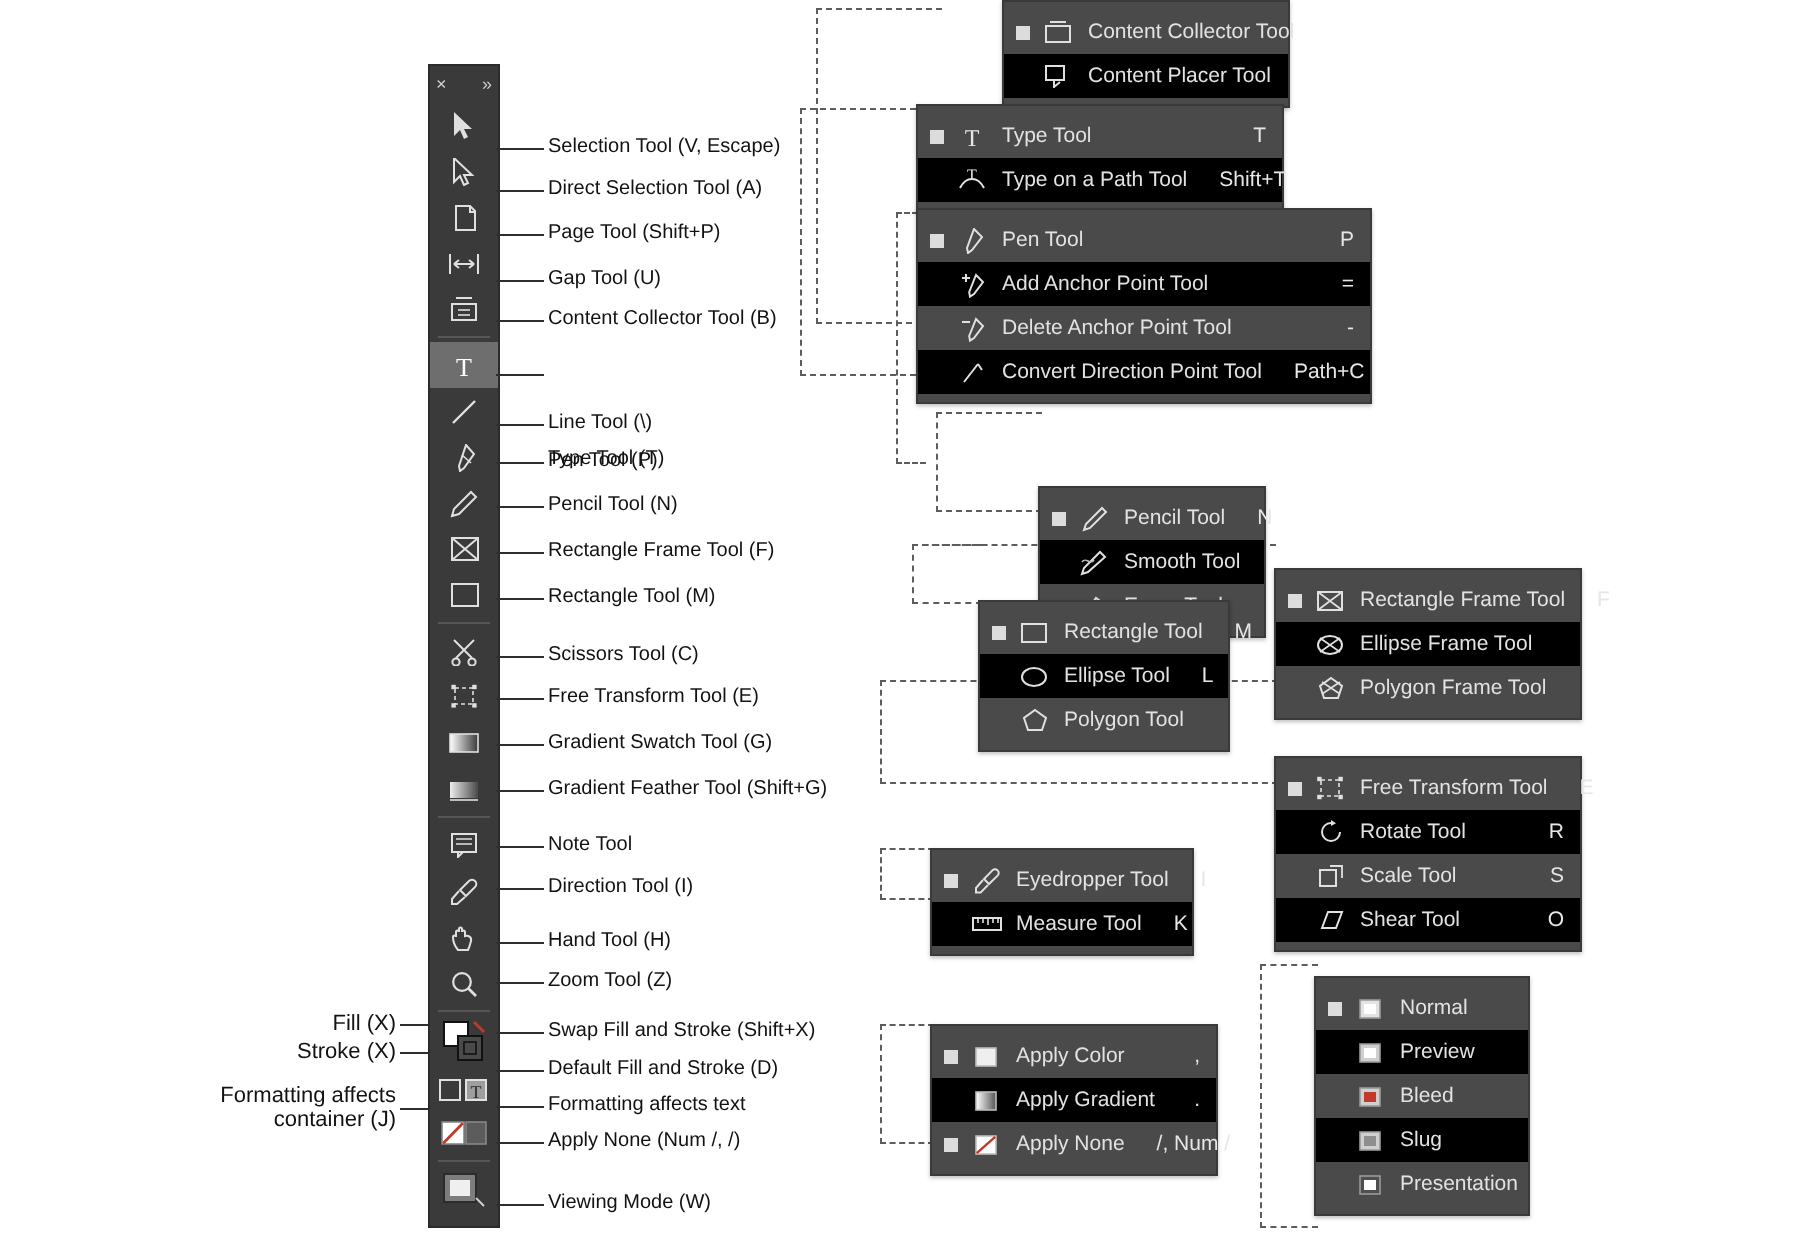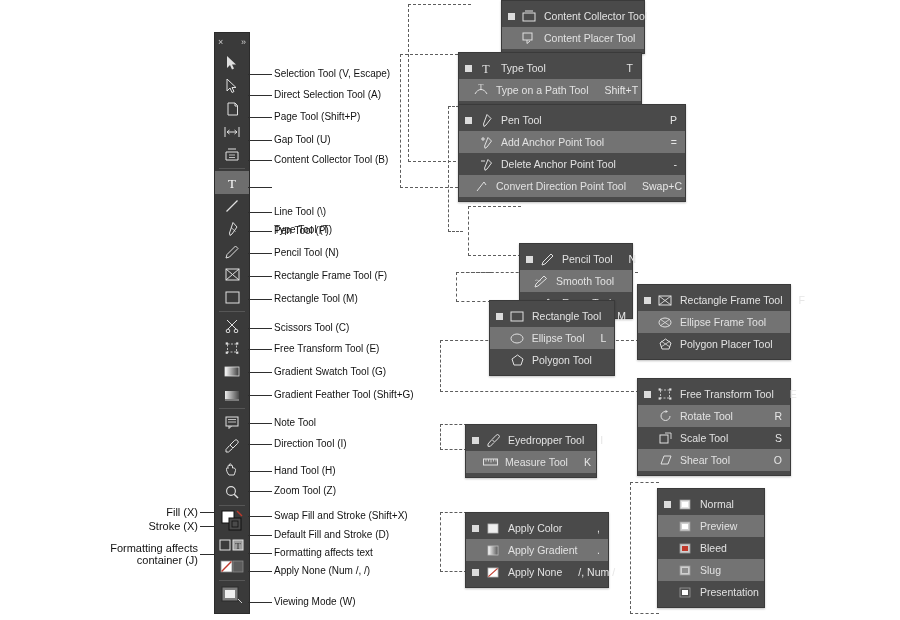--- a/index.html
+++ b/index.html
@@ -73,21 +73,21 @@
   .prow .bullet{
     width:7px;height:7px;background:#dcdcdc;margin-right:5px;flex:0 0 auto;
   }
   .prow .bullet.hollow{background:transparent;}
   .prow .picon{
     width:18px;height:16px;display:flex;align-items:center;justify-content:center;
     margin-right:6px;flex:0 0 auto;color:#e0e0e0;
   }
   .prow .ptext{flex:1 1 auto;}
   .prow .pkey{margin-left:16px;color:#e6e6e6;text-align:right;}
-  .prow.alt{background:#737373;justify-content:center;}
+  .prow.alt{background:#000000;}
 
   
   .dash{
     position:absolute;
     border-style:dashed;
     border-color:#5d5d5d;
     border-width:0;
   }
 </style>
 </head>
@@ -411,21 +411,21 @@
   </div>
   <div class="prow alt">
     <span class="bullet hollow"></span>
     <span class="picon">
       <svg width="13" height="13" viewBox="0 0 13 13">
           <path d="M2 11 L9 2" stroke="#e0e0e0" stroke-width="1"></path>
           <path d="M9 2 L11 5" stroke="#e0e0e0" stroke-width="1"></path>
         </svg>
     </span>
     <span class="ptext">Convert Direction Point Tool</span>
-    <span class="pkey">Swap+C</span>
+    <span class="pkey">Path+C</span>
   </div>
 </div>
 
 <div class="panel" style="left:519px;top:206px;width:112px;margin-top:37px;">
   <div class="prow">
     <span class="bullet"></span>
     <span class="picon">
       <svg width="13" height="13" viewBox="0 0 13 13">
           <path d="M10 1 L12 3 L4 11 L1 12 L2 9 Z" fill="none" stroke="#e0e0e0" stroke-width="1"></path>
         </svg>
@@ -513,21 +513,21 @@
     <span class="pkey"></span>
   </div>
   <div class="prow">
     <span class="bullet hollow"></span>
     <span class="picon">
       <svg width="13" height="12" viewBox="0 0 13 12">
           <path d="M6.5 1 L12 5 L10 11 L3 11 L1 5 Z" fill="none" stroke="#e0e0e0" stroke-width="1"></path>
           <path d="M2 3 L11 9 M11 3 L2 9" stroke="#e0e0e0" stroke-width="0.8"></path>
         </svg>
     </span>
-    <span class="ptext">Polygon Placer Tool</span>
+    <span class="ptext">Polygon Frame Tool</span>
     <span class="pkey"></span>
   </div>
 </div>
 
 <div class="panel" style="left:637px;top:378px;width:152px;">
   <div class="prow">
     <span class="bullet"></span>
     <span class="picon">
       <svg width="14" height="12" viewBox="0 0 14 12">
           <rect x="2.5" y="2" width="9" height="8" fill="none" stroke="#e0e0e0" stroke-width="0.8" stroke-dasharray="2 1.5"></rect>

